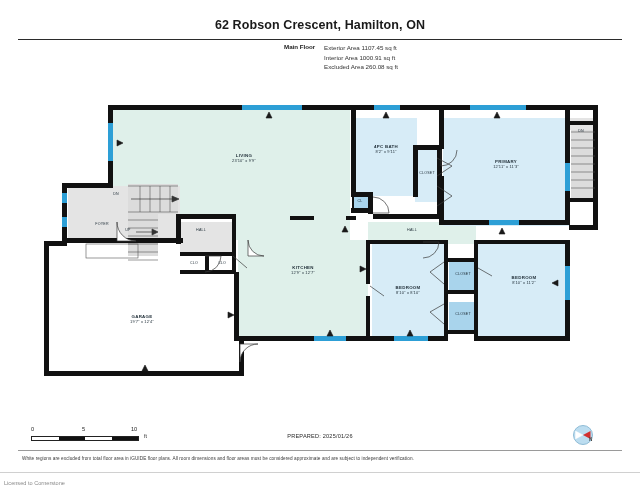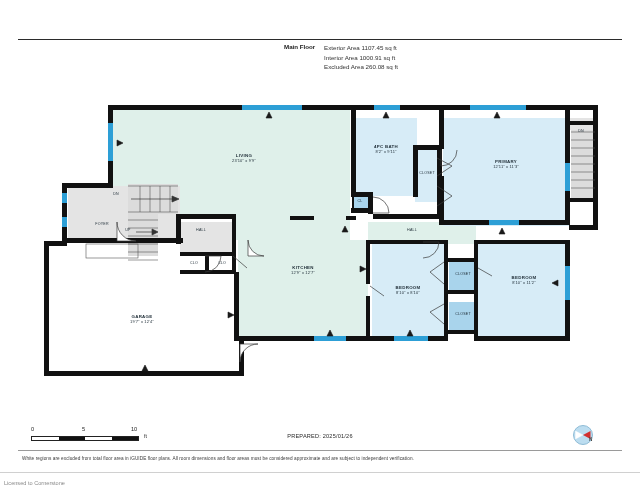--- a/index.html
+++ b/index.html
@@ -80,20 +80,21 @@
   }
 
   .compass { position:absolute; left:572px; top:424px; width:22px; height:22px; }
   .compass .n { position:absolute; left:17px; top:13px; font-size:4.6px; color:#444; font-weight:bold;}
 </style>
 </head>
 <body>
 
 <div id="page">
 
+  <div class="title">62 Robson Crescent, Hamilton, ON</div>
   <div class="hrule"></div>
 
   <div class="areablock">
     <div class="area-label">Main Floor</div>
     <div class="area-lines">
       <div>Exterior Area 1107.45 sq ft</div>
       <div>Interior Area 1000.91 sq ft</div>
       <div>Excluded Area 260.08 sq ft</div>
     </div>
   </div>

